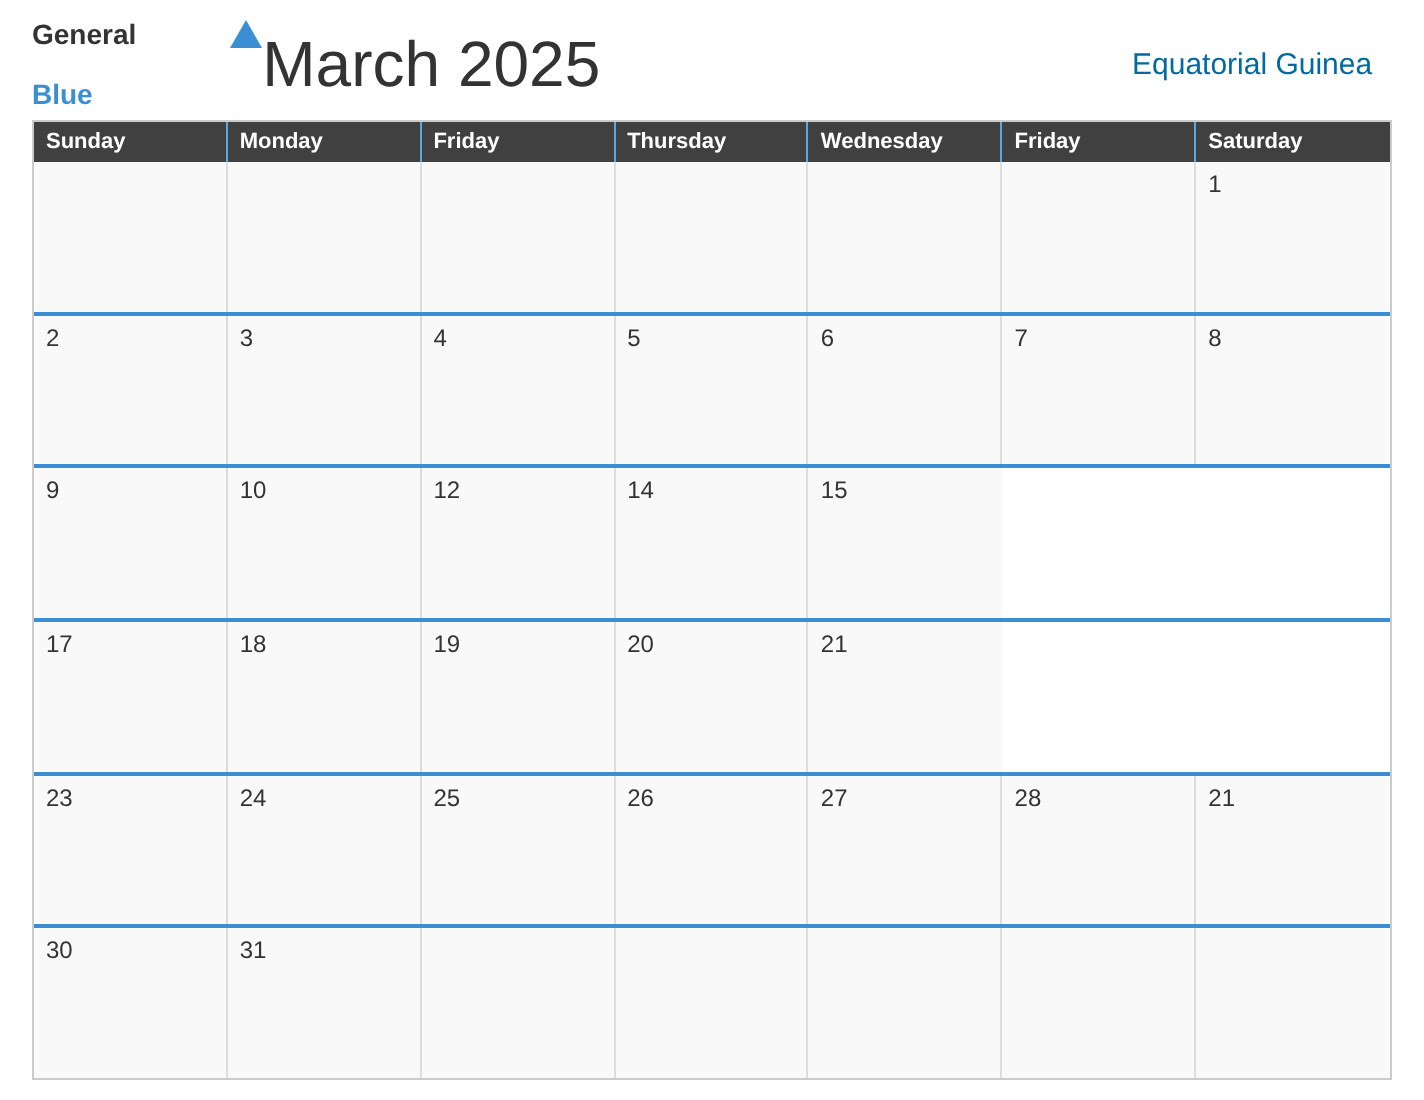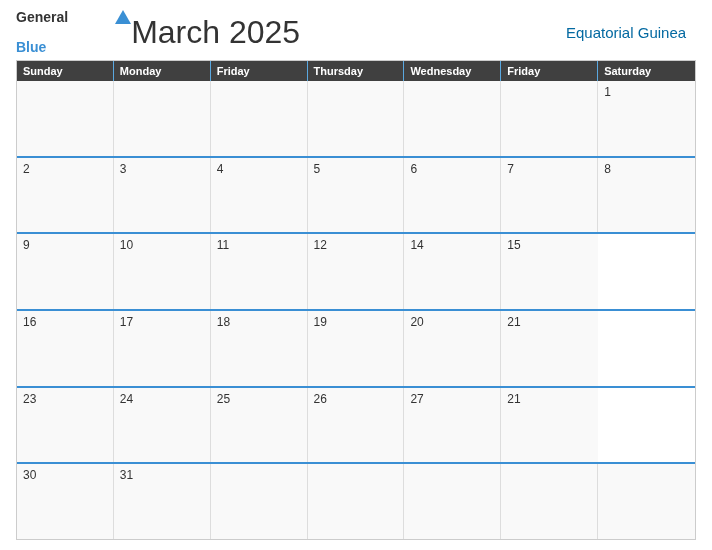--- a/index.html
+++ b/index.html
@@ -196,38 +196,32 @@
       </div>
 
       <div class="week-row">
         <div class="day-cell">
             <span class="day-number">9</span>
           </div>
         <div class="day-cell">
             <span class="day-number">10</span>
           </div>
         <div class="day-cell">
-            <span class="day-number">11</span>
-          </div>
-        <div class="day-cell">
             <span class="day-number">12</span>
           </div>
         <div class="day-cell">
             <span class="day-number">14</span>
           </div>
         <div class="day-cell">
             <span class="day-number">15</span>
           </div>
       </div>
 
       <div class="week-row">
         <div class="day-cell">
-            <span class="day-number">16</span>
-          </div>
-        <div class="day-cell">
             <span class="day-number">17</span>
           </div>
         <div class="day-cell">
             <span class="day-number">18</span>
           </div>
         <div class="day-cell">
             <span class="day-number">19</span>
           </div>
         <div class="day-cell">
             <span class="day-number">20</span>
@@ -245,20 +239,23 @@
             <span class="day-number">24</span>
           </div>
         <div class="day-cell">
             <span class="day-number">25</span>
           </div>
         <div class="day-cell">
             <span class="day-number">26</span>
           </div>
         <div class="day-cell">
             <span class="day-number">27</span>
+          </div>
+        <div class="day-cell">
+            <span class="day-number">28</span>
           </div>
         <div class="day-cell">
             <span class="day-number">21</span>
           </div>
       </div>
 
       <div class="week-row">
         <div class="day-cell">
             <span class="day-number">30</span>
           </div>

